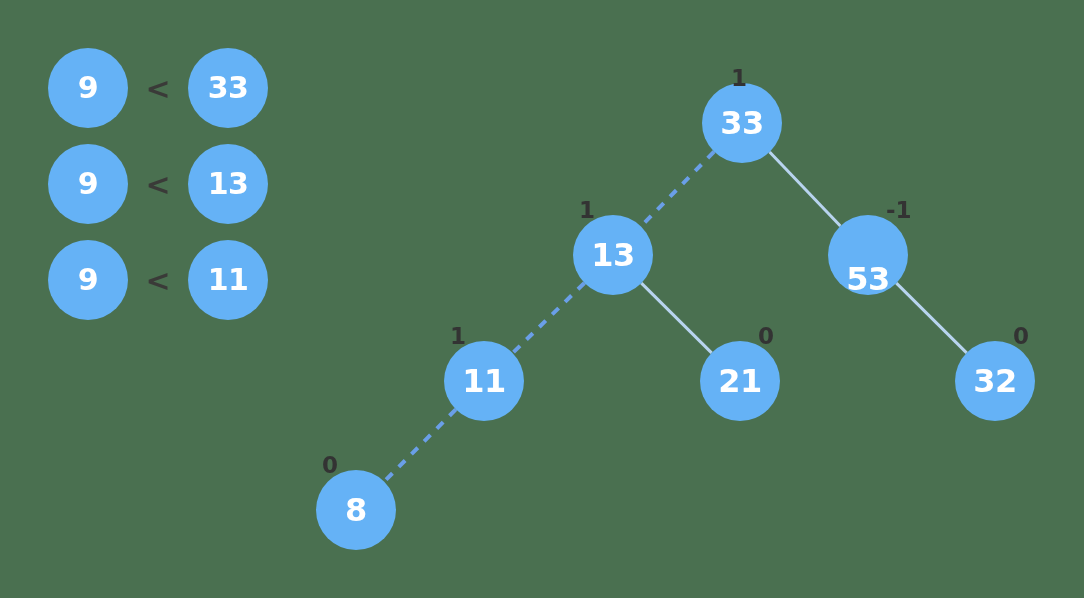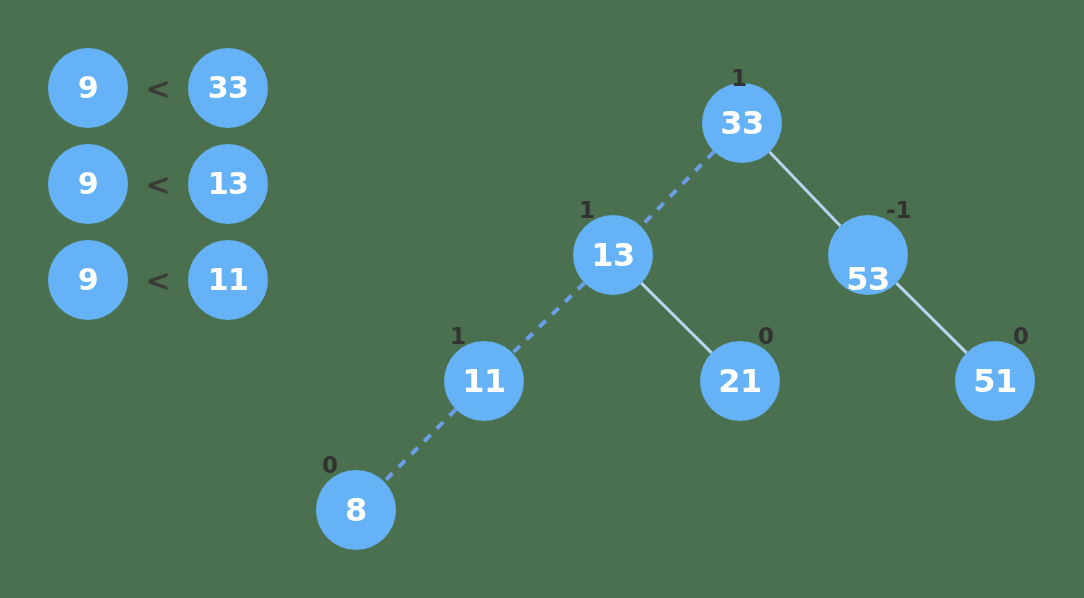--- a/index.html
+++ b/index.html
@@ -163,21 +163,21 @@
       <div class="balance" style="top: 199px; left: 886px;">-1</div>
       <div class="node tree-node" style="left: 444px; top: 341px;">
         <span class="node-value">11</span>
       </div>
       <div class="balance" style="top: 325px; right: 618px;">1</div>
       <div class="node tree-node" style="left: 700px; top: 341px; text-align: center;">
         <span class="node-value">21</span>
       </div>
       <div class="balance" style="top: 325px; left: 758px;">0</div>
       <div class="node tree-node" style="left: 955px; top: 341px;">
-        <span class="node-value">51</span>
+        <span class="node-value">32</span>
       </div>
       <div class="balance" style="top: 325px; left: 1013px;">0</div>
       <div class="node tree-node" style="left: 316px; top: 470px;">
         <span class="node-value">8</span>
       </div>
       <div class="balance" style="top: 454px; right: 746px;">0</div>
     </div>
 
 </div>
 

